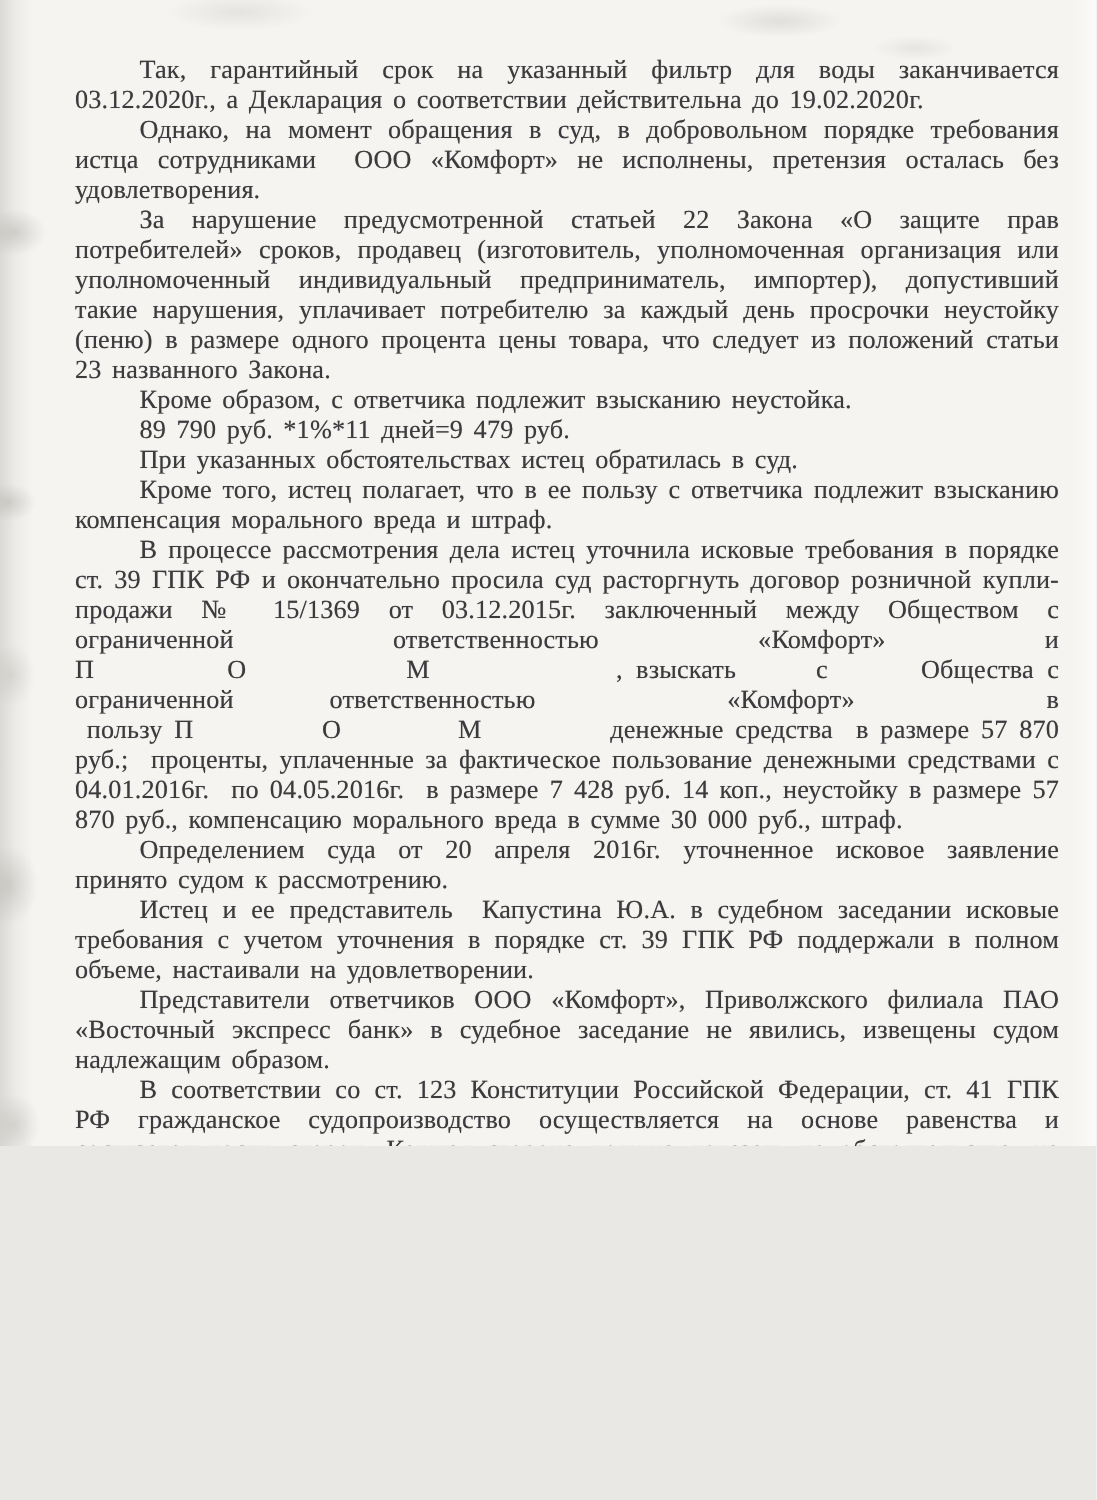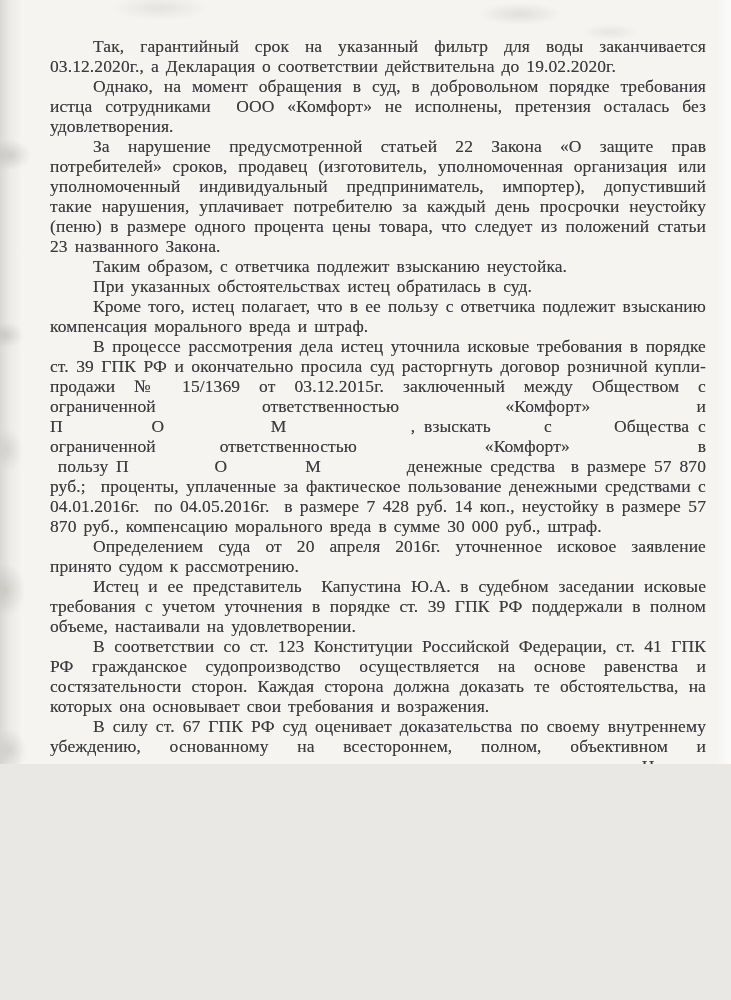--- a/index.html
+++ b/index.html
@@ -61,26 +61,28 @@
 </style>
 </head>
 <body>
 
 <div class="page">
 
   <div class="text-block">
     <p>Так, гарантийный срок на указанный фильтр для воды заканчивается 03.12.2020г., а Декларация о соответствии действительна до 19.02.2020г.</p>
     <p>Однако, на момент обращения в суд, в добровольном порядке требования истца сотрудниками &nbsp;ООО «Комфорт» не исполнены, претензия осталась без удовлетворения.</p>
     <p>За нарушение предусмотренной статьей 22 Закона «О защите прав потребителей» сроков, продавец (изготовитель, уполномоченная организация или уполномоченный индивидуальный предприниматель, импортер), допустивший такие нарушения, уплачивает потребителю за каждый день просрочки неустойку (пеню) в размере одного процента цены товара, что следует из положений статьи 23 названного Закона.</p>
-    <p>Таким образом, с ответчика подлежит взысканию неустойка.</p>
+    <p>Кроме образом, с ответчика подлежит взысканию неустойка.</p>
+    <p>89 790 руб. *1%*11 дней=9 479 руб.</p>
     <p>При указанных обстоятельствах истец обратилась в суд.</p>
     <p>Кроме того, истец полагает, что в ее пользу с ответчика подлежит взысканию компенсация морального вреда и штраф.</p>
     <p>В процессе рассмотрения дела истец уточнила исковые требования в порядке ст. 39 ГПК РФ и окончательно просила суд расторгнуть договор розничной купли-продажи № 15/1369 от 03.12.2015г. заключенный между Обществом с ограниченной ответственностью «Комфорт» и П&nbsp;&nbsp;&nbsp;&nbsp;&nbsp;&nbsp;&nbsp;&nbsp;&nbsp;&nbsp;О&nbsp;&nbsp;&nbsp;&nbsp;&nbsp;&nbsp;&nbsp;&nbsp;&nbsp;&nbsp;&nbsp;&nbsp;М&nbsp;&nbsp;&nbsp;&nbsp;&nbsp;&nbsp;&nbsp;&nbsp;&nbsp;&nbsp;&nbsp;&nbsp;&nbsp;&nbsp;, взыскать&nbsp;&nbsp;&nbsp;&nbsp;&nbsp;&nbsp;с&nbsp;&nbsp;&nbsp;&nbsp;&nbsp;&nbsp;&nbsp;Общества с ограниченной ответственностью &nbsp;«Комфорт» &nbsp;в &nbsp;пользу&nbsp;П&nbsp;&nbsp;&nbsp;&nbsp;&nbsp;&nbsp;&nbsp;&nbsp;&nbsp;&nbsp;&nbsp;О&nbsp;&nbsp;&nbsp;&nbsp;&nbsp;&nbsp;&nbsp;&nbsp;&nbsp;&nbsp;М&nbsp;&nbsp;&nbsp;&nbsp;&nbsp;&nbsp;&nbsp;&nbsp;&nbsp;&nbsp; денежные средства &nbsp;в размере 57 870 руб.; &nbsp;проценты, уплаченные за фактическое пользование денежными средствами с 04.01.2016г. &nbsp;по 04.05.2016г. &nbsp;в размере 7 428 руб. 14 коп., неустойку в размере 57 870 руб., компенсацию морального вреда в сумме 30 000 руб., штраф.</p>
     <p>Определением суда от 20 апреля 2016г. уточненное исковое заявление принято судом к рассмотрению.</p>
     <p>Истец и ее представитель &nbsp;Капустина Ю.А. в судебном заседании исковые требования с учетом уточнения в порядке ст. 39 ГПК РФ поддержали в полном объеме, настаивали на удовлетворении.</p>
+    <p>Представители ответчиков ООО «Комфорт», Приволжского филиала ПАО «Восточный экспресс банк» в судебное заседание не явились, извещены судом надлежащим образом.</p>
     <p>В соответствии со ст. 123 Конституции Российской Федерации, ст. 41 ГПК РФ гражданское судопроизводство осуществляется на основе равенства и состязательности сторон. Каждая сторона должна доказать те обстоятельства, на которых она основывает свои требования и возражения.</p>
     <p>В силу ст. 67 ГПК РФ суд оценивает доказательства по своему внутреннему убеждению, основанному на всестороннем, полном, объективном и непосредственном исследовании имеющихся в деле доказательств. Никакие доказательства не имеют для суда заранее установленной силы. Суд оценивает относимость, допустимость,</p>
   </div>
 
   <div class="page-number">3</div>
 
   <div class="stamp">
     <div class="stamp-inner"></div>
     <div class="stamp-text">
       <div class="stamp-title">Юрист</div>

